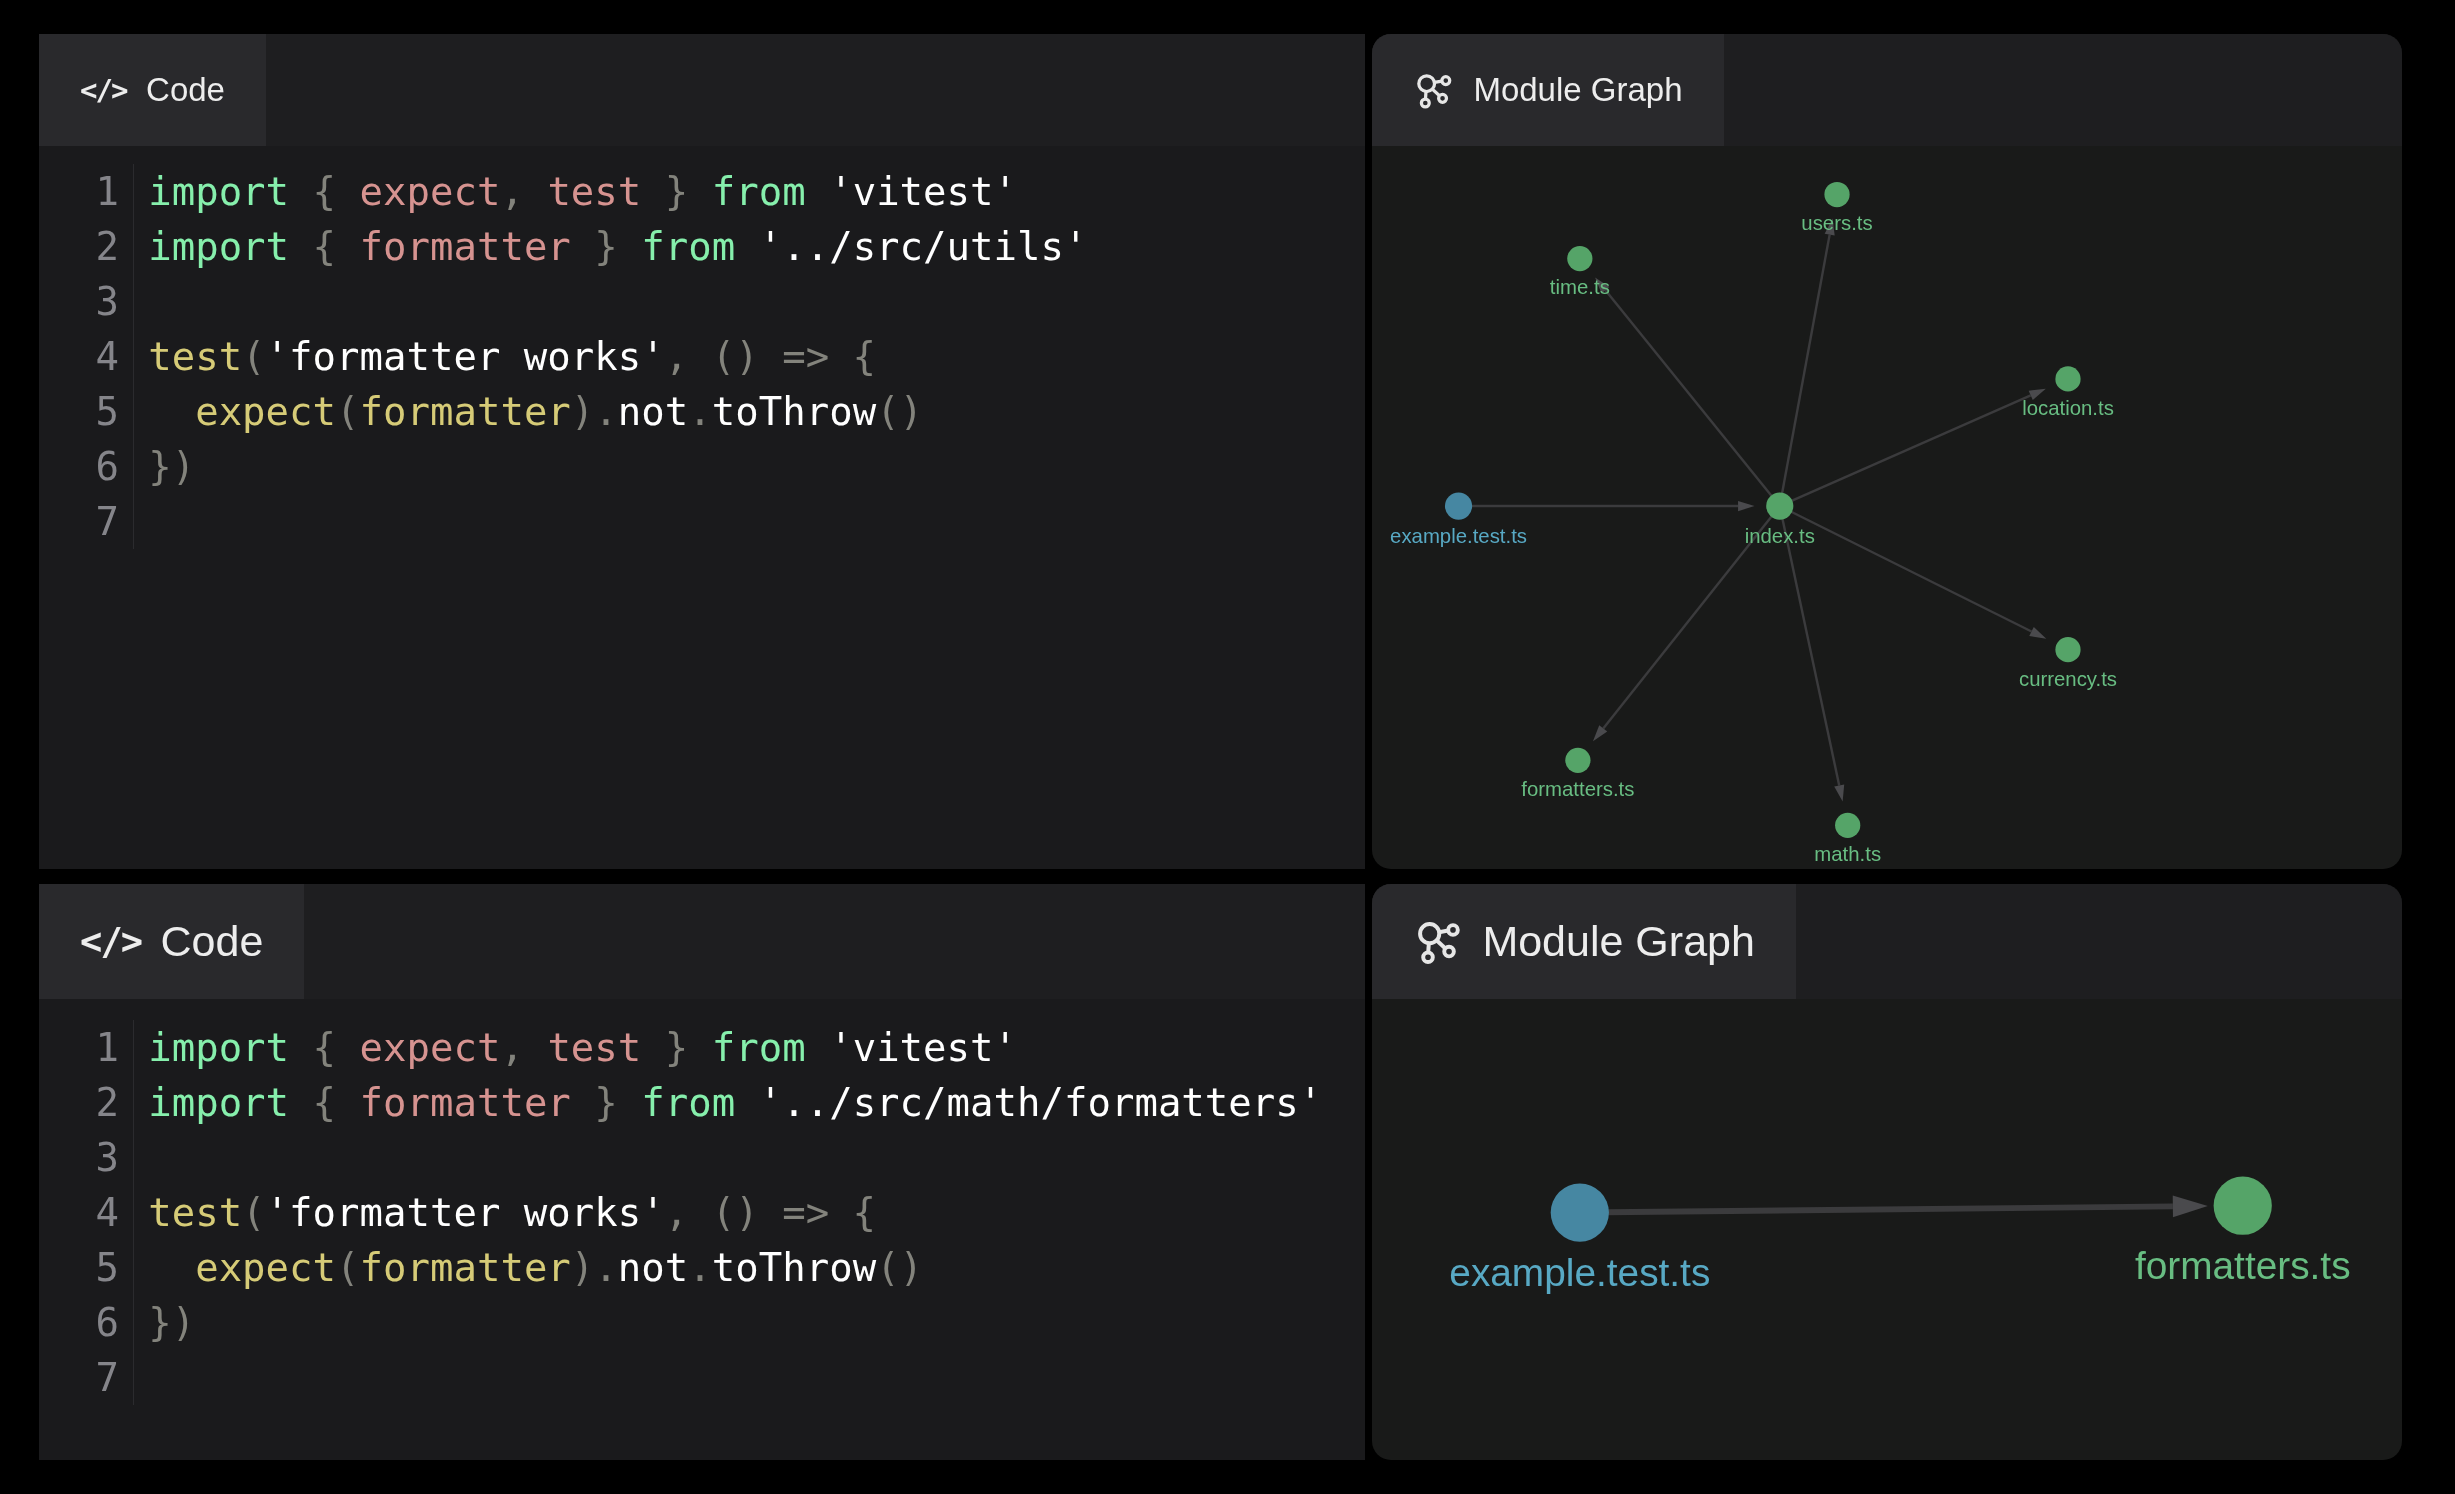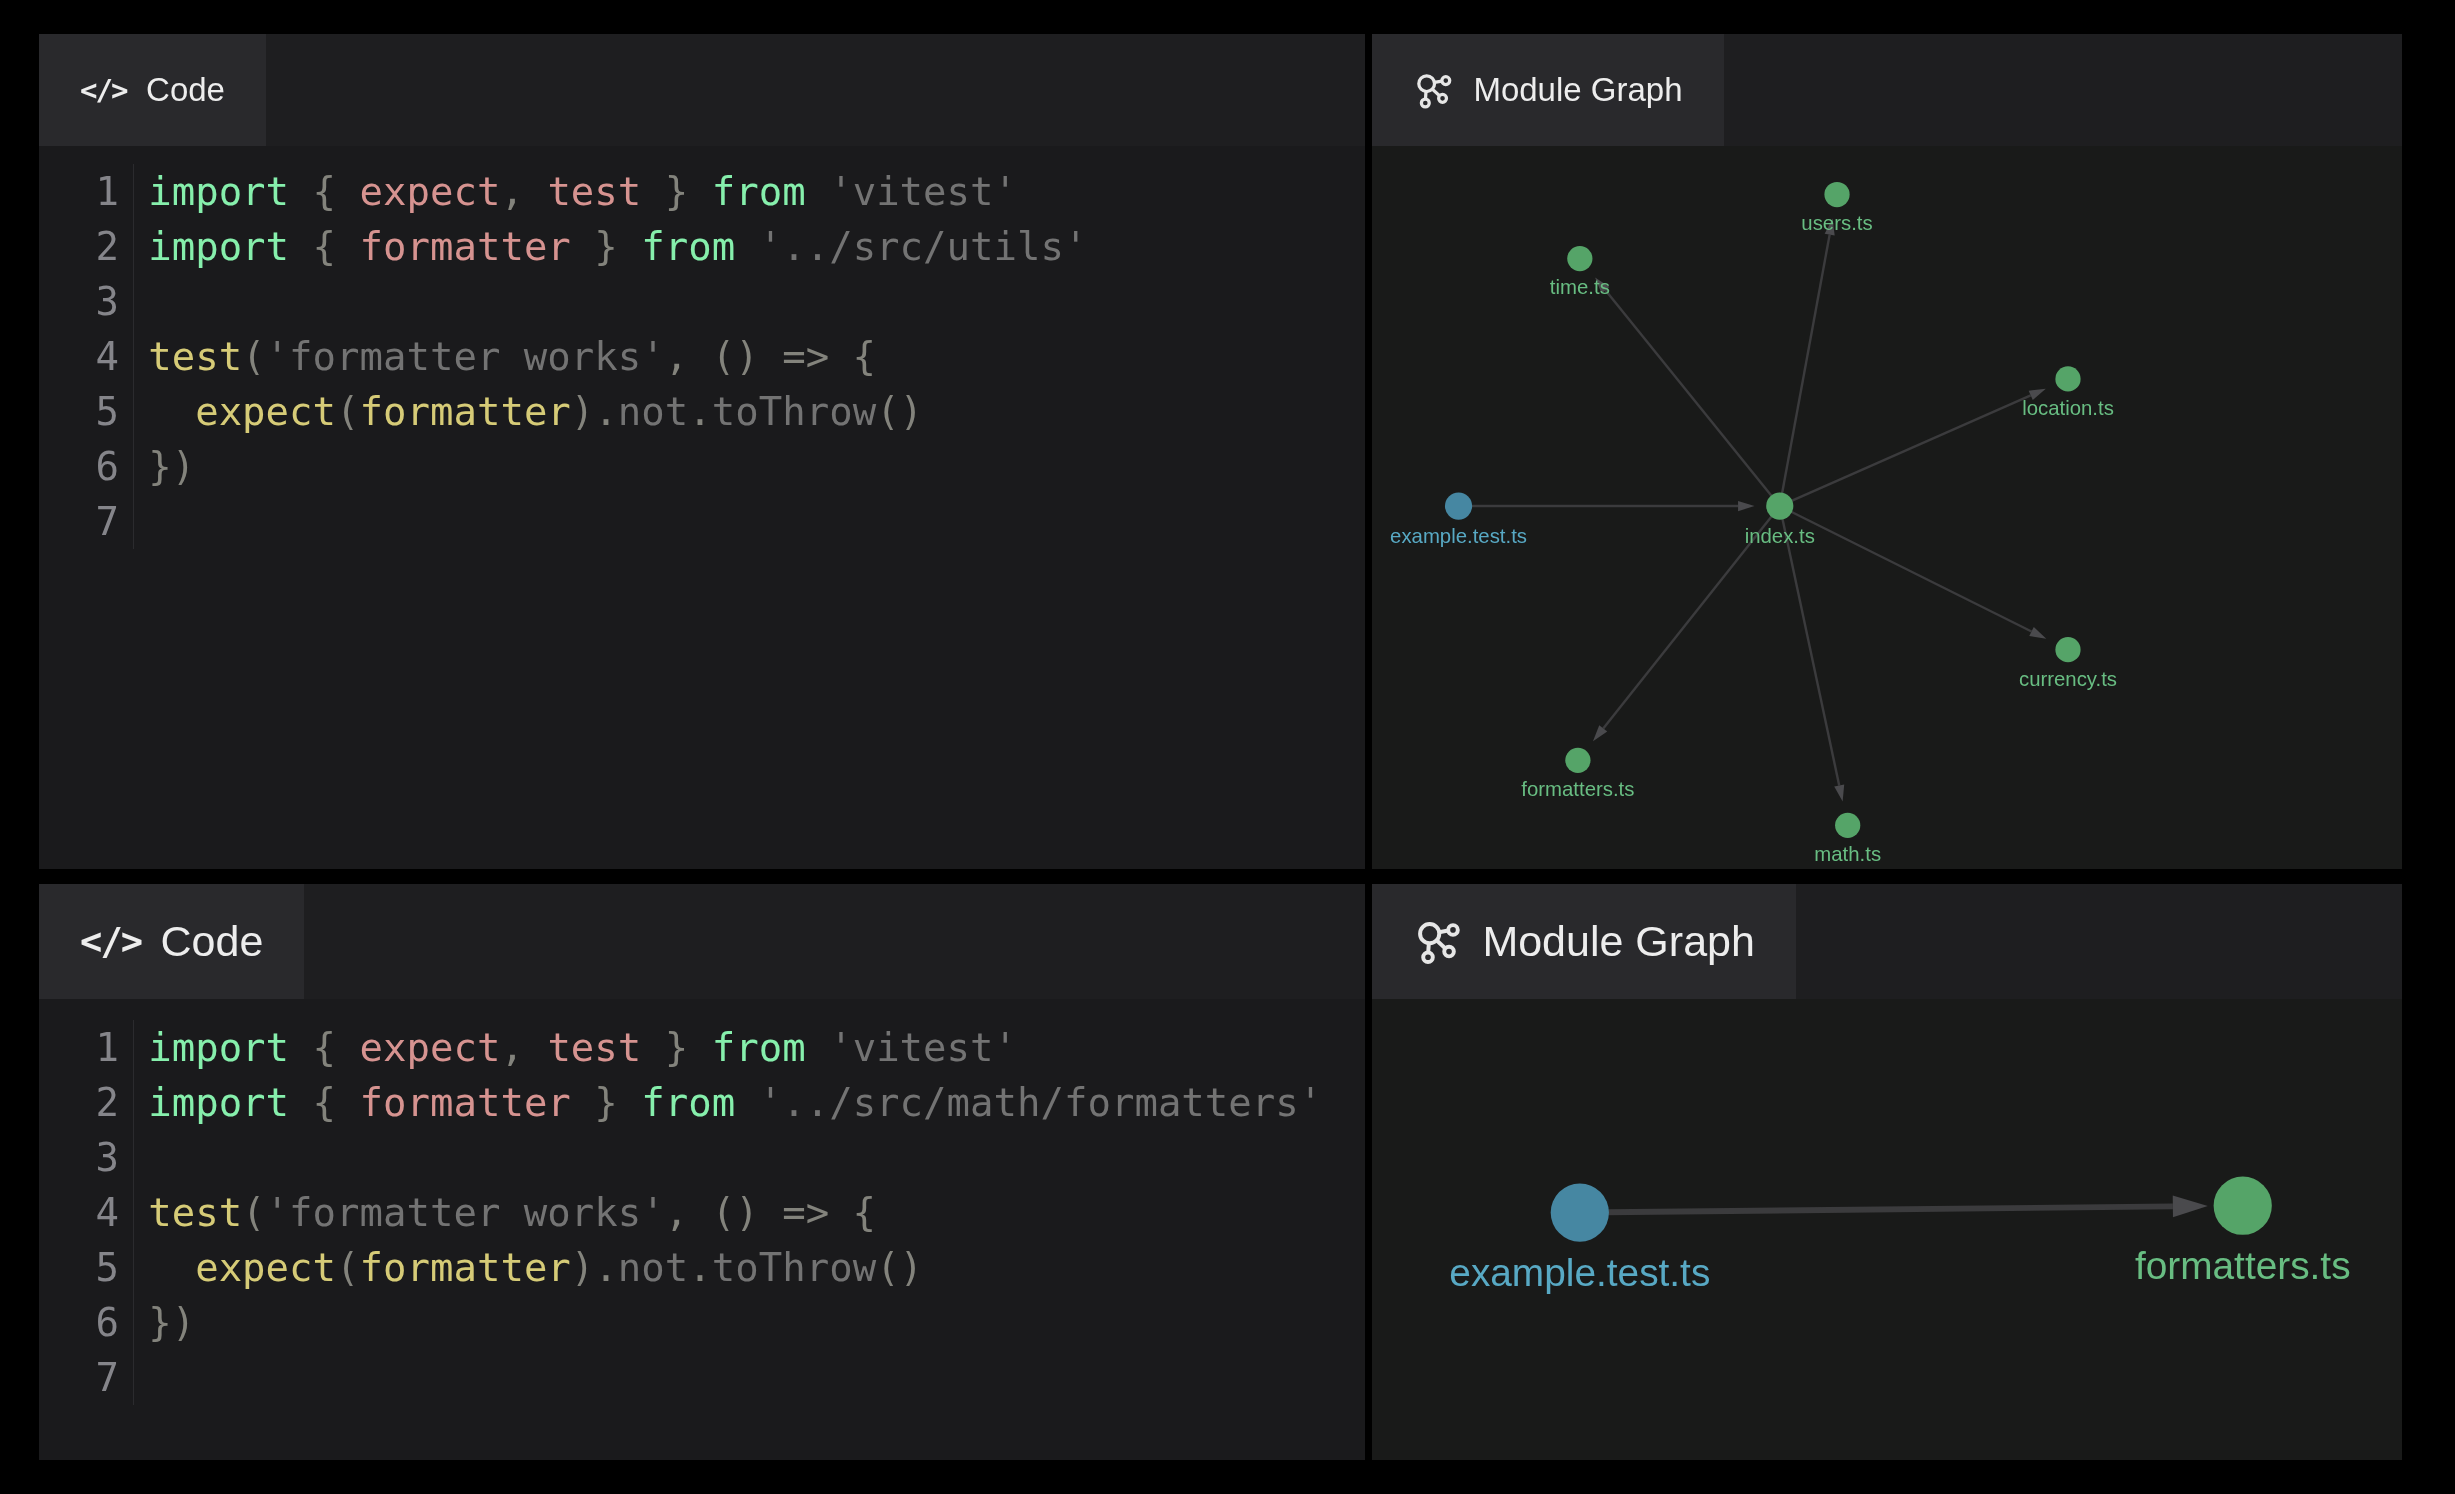--- a/index.html
+++ b/index.html
@@ -2,21 +2,21 @@
 <html><head>
 <meta charset="utf-8">
 <style>
   html,body{margin:0;padding:0;}
   body{
     width:2455px;height:1494px;background:#000;position:relative;
     font-family:"Liberation Sans","DejaVu Sans",sans-serif;overflow:hidden;
   }
   .panel{position:absolute;overflow:hidden;}
   .panel.code-panel{background:#1a1a1c;}
-  .panel.graph-panel{background:#191a19;}
+  .panel.graph-panel{background:#191a19;border-radius:19px;}
   .tabbar{background:#1e1e20;display:flex;align-items:stretch;}
   .tab{
     display:flex;align-items:center;background:#29292c;color:#ededed;
     padding:0 41px;gap:19.4px;white-space:nowrap;
   }
   .row1 .tabbar{height:112px;}
   .row2 .tabbar{height:115px;}
   .row1 .tab{font-size:33px;}
   .row2 .tab{font-size:43px;}
   .code-icon-glyph{
@@ -33,21 +33,21 @@
   .row2 .code-body{padding-top:21.3px;}
   .gutter{
     width:80px;flex:0 0 80px;border-right:1.9px solid #2b2b2e;
     text-align:right;padding-right:13.6px;color:#85858a;
   }
   .gutter div{height:55px;line-height:55px;}
   .codelines{padding-left:14.6px;}
   .codelines div{height:55px;line-height:55px;white-space:pre;}
   .tok-kw{color:#86efac;}
   .tok-id{color:#d69390;}
-  .tok-str{color:#737373;}
+  .tok-str{color:#ffffff;}
   .tok-fn{color:#d6cb77;}
   .tok-pun{color:#83837c;}
   .tok-pln{color:#c9c9c9;}
 
   .graph-body{position:absolute;left:0;right:0;bottom:0;}
   .row1 .graph-body{top:112px;}
   .row2 .graph-body{top:115px;}
   svg{display:block;}
 </style>
 </head>

